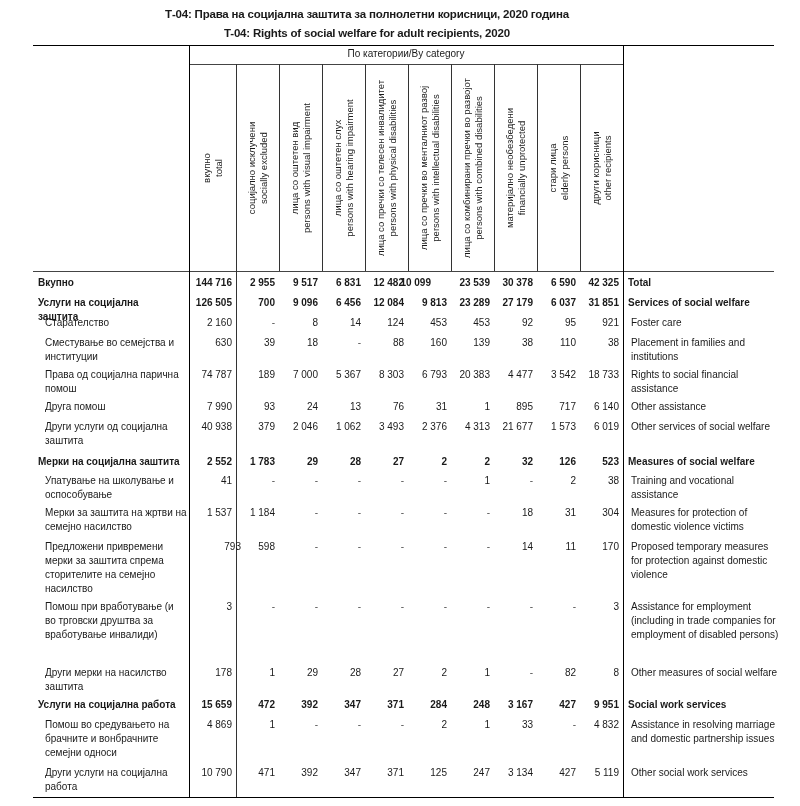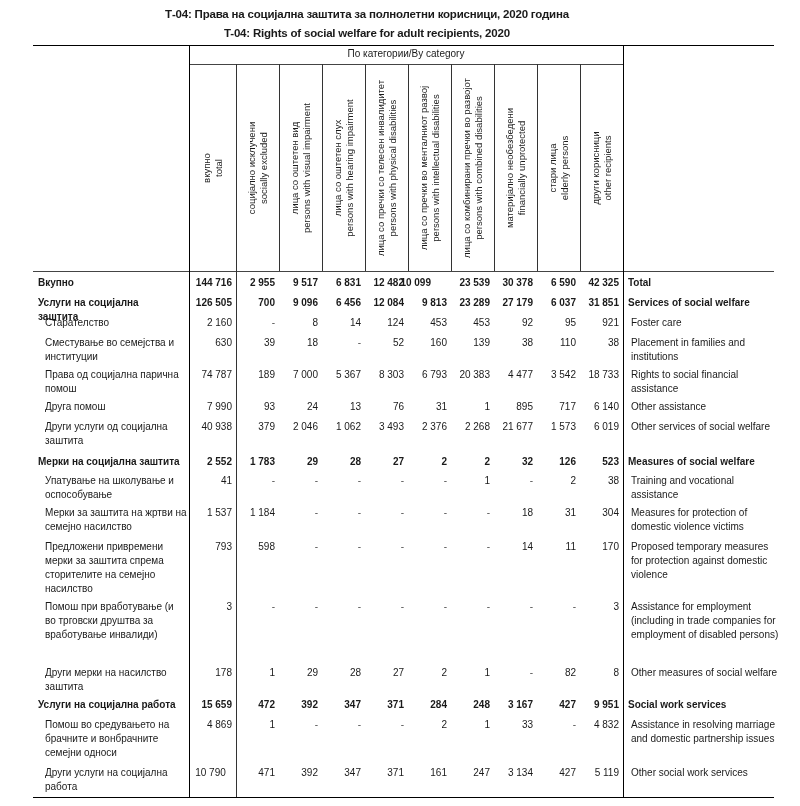--- a/index.html
+++ b/index.html
@@ -158,21 +158,21 @@
       <div class="val" style="left: 537px; width: 39px;">95</div>
       <div class="val" style="left: 580px; width: 39px;">921</div>
       <div class="en">Foster care</div>
     </div>
     <div class="row sub" style="top: 336px;">
       <div class="lbl">Сместување во семејства и институции</div>
       <div class="val" style="left: 189px; width: 43px;">630</div>
       <div class="val" style="left: 236px; width: 39px;">39</div>
       <div class="val" style="left: 279px; width: 39px;">18</div>
       <div class="val" style="left: 322px; width: 39px; color: rgb(85, 85, 85);">-</div>
-      <div class="val" style="left: 365px; width: 39px;">52</div>
+      <div class="val" style="left: 365px; width: 39px;">88</div>
       <div class="val" style="left: 408px; width: 39px;">160</div>
       <div class="val" style="left: 451px; width: 39px;">139</div>
       <div class="val" style="left: 494px; width: 39px;">38</div>
       <div class="val" style="left: 537px; width: 39px;">110</div>
       <div class="val" style="left: 580px; width: 39px;">38</div>
       <div class="en">Placement in families and institutions</div>
     </div>
     <div class="row sub" style="top: 368px;">
       <div class="lbl">Права од социјална парична помош</div>
       <div class="val" style="left: 189px; width: 43px;">74 787</div>
@@ -202,21 +202,21 @@
       <div class="en">Other assistance</div>
     </div>
     <div class="row sub" style="top: 420px;">
       <div class="lbl">Други услуги од социјална заштита</div>
       <div class="val" style="left: 189px; width: 43px;">40 938</div>
       <div class="val" style="left: 236px; width: 39px;">379</div>
       <div class="val" style="left: 279px; width: 39px;">2 046</div>
       <div class="val" style="left: 322px; width: 39px;">1 062</div>
       <div class="val" style="left: 365px; width: 39px;">3 493</div>
       <div class="val" style="left: 408px; width: 39px;">2 376</div>
-      <div class="val" style="left: 451px; width: 39px;">2 268</div>
+      <div class="val" style="left: 451px; width: 39px;">4 313</div>
       <div class="val" style="left: 494px; width: 39px;">21 677</div>
       <div class="val" style="left: 537px; width: 39px;">1 573</div>
       <div class="val" style="left: 580px; width: 39px;">6 019</div>
       <div class="en">Other services of social welfare</div>
     </div>
     <div class="row top bold" style="top: 455px;">
       <div class="lbl">Мерки на социјална заштита</div>
       <div class="val" style="left: 189px; width: 43px;">2 552</div>
       <div class="val" style="left: 236px; width: 39px;">1 783</div>
       <div class="val" style="left: 279px; width: 39px;">29</div>
@@ -252,21 +252,21 @@
       <div class="val" style="left: 365px; width: 39px; color: rgb(85, 85, 85);">-</div>
       <div class="val" style="left: 408px; width: 39px; color: rgb(85, 85, 85);">-</div>
       <div class="val" style="left: 451px; width: 39px; color: rgb(85, 85, 85);">-</div>
       <div class="val" style="left: 494px; width: 39px;">18</div>
       <div class="val" style="left: 537px; width: 39px;">31</div>
       <div class="val" style="left: 580px; width: 39px;">304</div>
       <div class="en">Measures for protection of domestic violence victims</div>
     </div>
     <div class="row sub" style="top: 540px;">
       <div class="lbl">Предложени привремени мерки за заштита спрема сторителите на семејно насилство</div>
-      <div class="val" style="left: 189px; width: 43px;">793</div>
+      <div class="val" style="left: 198px; width: 43px;">793</div>
       <div class="val" style="left: 236px; width: 39px;">598</div>
       <div class="val" style="left: 279px; width: 39px; color: rgb(85, 85, 85);">-</div>
       <div class="val" style="left: 322px; width: 39px; color: rgb(85, 85, 85);">-</div>
       <div class="val" style="left: 365px; width: 39px; color: rgb(85, 85, 85);">-</div>
       <div class="val" style="left: 408px; width: 39px; color: rgb(85, 85, 85);">-</div>
       <div class="val" style="left: 451px; width: 39px; color: rgb(85, 85, 85);">-</div>
       <div class="val" style="left: 494px; width: 39px;">14</div>
       <div class="val" style="left: 537px; width: 39px;">11</div>
       <div class="val" style="left: 580px; width: 39px;">170</div>
       <div class="en">Proposed temporary measures for protection against domestic violence</div>
@@ -322,25 +322,25 @@
       <div class="val" style="left: 365px; width: 39px; color: rgb(85, 85, 85);">-</div>
       <div class="val" style="left: 408px; width: 39px;">2</div>
       <div class="val" style="left: 451px; width: 39px;">1</div>
       <div class="val" style="left: 494px; width: 39px;">33</div>
       <div class="val" style="left: 537px; width: 39px; color: rgb(85, 85, 85);">-</div>
       <div class="val" style="left: 580px; width: 39px;">4 832</div>
       <div class="en">Assistance in resolving marriage and domestic partnership issues</div>
     </div>
     <div class="row sub" style="top: 766px;">
       <div class="lbl">Други услуги на социјална работа</div>
-      <div class="val" style="left: 189px; width: 43px; text-align: center;">10 790</div>
+      <div class="val" style="left: 189px; width: 43px;">10 790</div>
       <div class="val" style="left: 236px; width: 39px;">471</div>
       <div class="val" style="left: 279px; width: 39px;">392</div>
       <div class="val" style="left: 322px; width: 39px;">347</div>
       <div class="val" style="left: 365px; width: 39px;">371</div>
-      <div class="val" style="left: 408px; width: 39px;">161</div>
+      <div class="val" style="left: 408px; width: 39px;">125</div>
       <div class="val" style="left: 451px; width: 39px;">247</div>
       <div class="val" style="left: 494px; width: 39px;">3 134</div>
       <div class="val" style="left: 537px; width: 39px;">427</div>
       <div class="val" style="left: 580px; width: 39px;">5 119</div>
       <div class="en">Other social work services</div>
     </div>
   </div>
 
 </body></html>

